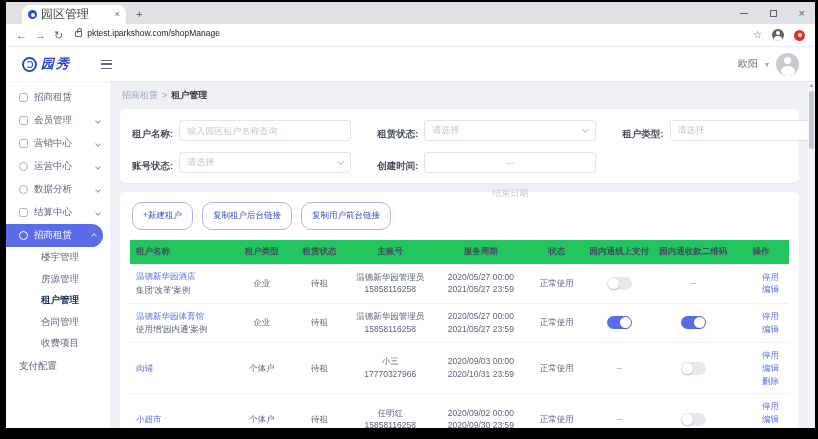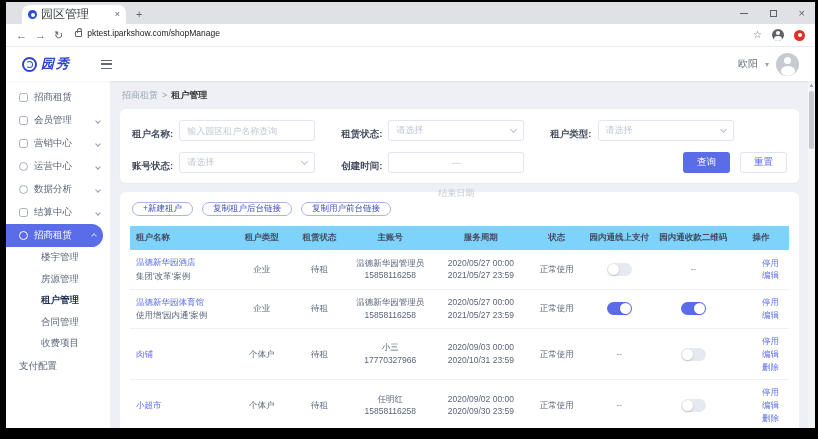--- a/index.html
+++ b/index.html
@@ -74,40 +74,40 @@
   .main { flex:1; min-width:0; background:#eef0f5; padding:7px 16px 0 10px; overflow:hidden; }
   .breadcrumb { font-size:9px; color:#9aa2b4; margin:1px 0 7px 2px; }
   .crumb-sep { margin:0 4px; }
   .crumb-current { color:#333; font-weight:bold; }
 
   .filter-card { background:#fff; border-radius:6px; padding:11px 12px 10px; box-shadow:0 1px 2px rgba(31,45,61,.04); }
   .f-row { display:flex; align-items:center; }
   .f-row + .f-row { margin-top:11px; }
   .f-group { display:flex; align-items:flex-end; margin-right:26px; }
   .f-label { font-size:9.5px; color:#454c5e; font-weight:bold; margin-right:6px; white-space:nowrap; }
-  .f-input, .f-select, .f-dates { width:136px; height:21px; border:1px solid #e1e5ef; border-radius:3px;
+  .f-input, .f-select, .f-dates { width:172px; height:21px; border:1px solid #e1e5ef; border-radius:3px;
        background:#fff; font-size:9px; color:#333; padding:0 7px; font-family:"Liberation Sans",sans-serif; }
   .f-input::placeholder { color:#c3c8d4; }
   .f-select { display:flex; align-items:center; color:#c3c8d4; position:relative;gap:22px; }
   .sel-chev { width:5px; height:5px; border-right:1px solid #b9bfcd; border-bottom:1px solid #b9bfcd;
               transform:rotate(45deg); margin-left:auto; margin-top:-2px; }
   .f-dates { display:flex; align-items:center; justify-content:center; gap:19px; color:#c3c8d4;flex-direction:column; }
   .f-actions { margin-left:auto; display:flex; gap:10px; }
   .btn { height:21px; width:47px; border-radius:3px; font-size:9.5px; display:flex; align-items:center;
          justify-content:center; cursor:pointer; }
   .btn-primary { background:#5b6ce9; color:#fff; }
   .btn-plain { background:#fff; border:1px solid #dfe3ee; color:#5b6ce9; }
 
   .table-card { background:#fff; border-radius:6px; margin-top:9px; padding:9px 10px 0; height:260px; overflow:hidden; }
   .pill-row { display:flex; gap:9px; margin:1px 0 10px 2px; }
-  .pill { height:14px; padding:0 10px; border:1px solid #aab4e0; border-radius:10px; background:#fff;
+  .pill { height:28px; padding:0 10px; border:1px solid #aab4e0; border-radius:10px; background:#fff;
           color:#3d4dbb; font-size:8.5px; display:flex; align-items:center; cursor:pointer; white-space:nowrap; }
 
   table { width:100%; border-collapse:collapse; table-layout:fixed; }
-  th { background:#7dd3fc; font-size:8.5px; color:#454c5e; font-weight:bold; height:24px;
+  th { background:#22c55e; font-size:8.5px; color:#454c5e; font-weight:bold; height:24px;
        padding:0 4px; text-align:center; }
   th.left, td.left { text-align:left; padding-left:6px; }
   td { font-size:8.5px; color:#5a6478; text-align:center; padding:6px 4px; border-bottom:1px solid #f0f1f6;
        vertical-align:middle; line-height:1.5; }
   .c1{width:15.5%} .c2{width:9%} .c3{width:8.5%} .c4{width:13%} .c5{width:14.5%}
   .c6{width:8.5%} .c7{width:10.5%} .c8{width:12%} .c9{width:8.5%}
   a.name-link { color:#5b6ce9; text-decoration:none; cursor:pointer; }
   .sub-name { color:#5a6478; margin-top:1px; }
   .toggle { display:inline-block; width:25px; height:13px; border-radius:7px; position:relative; cursor:pointer; vertical-align:middle; }
   .toggle.off { background:#e6e9ef; }
@@ -263,24 +263,20 @@
               <span class="sel-chev"></span>
             </div>
           </div>
           <div class="f-group">
             <span class="f-label">创建时间:</span>
             <div class="f-dates">
               <span>开始日期</span>
               <span>—</span>
               <span>结束日期</span>
             </div>
-          </div>
-          <div class="f-actions">
-            <div class="btn btn-primary">查询</div>
-            <div class="btn btn-plain">重置</div>
           </div>
         </div>
       </div>
 
       <div class="table-card">
         <div class="pill-row">
           <div class="pill">+新建租户</div>
           <div class="pill">复制租户后台链接</div>
           <div class="pill">复制用户前台链接</div>
         </div>

